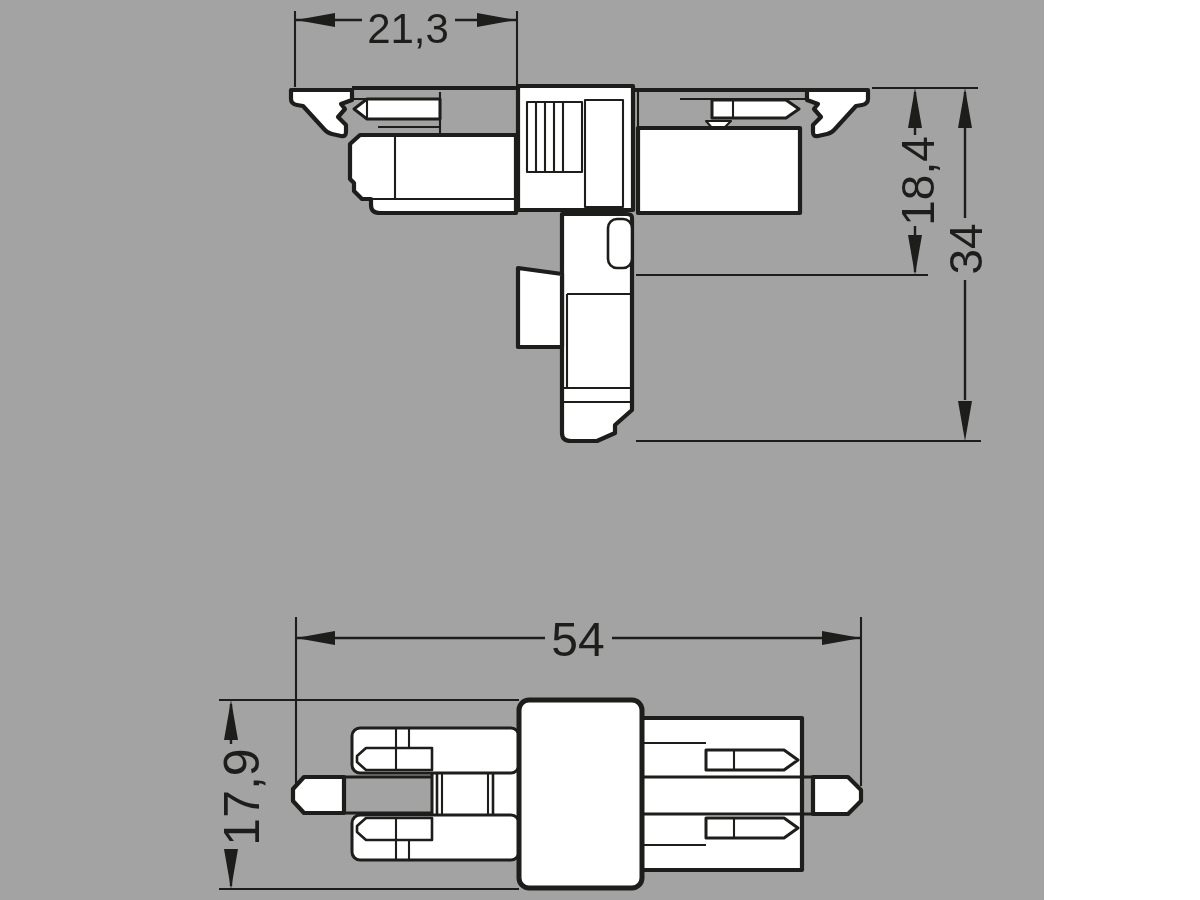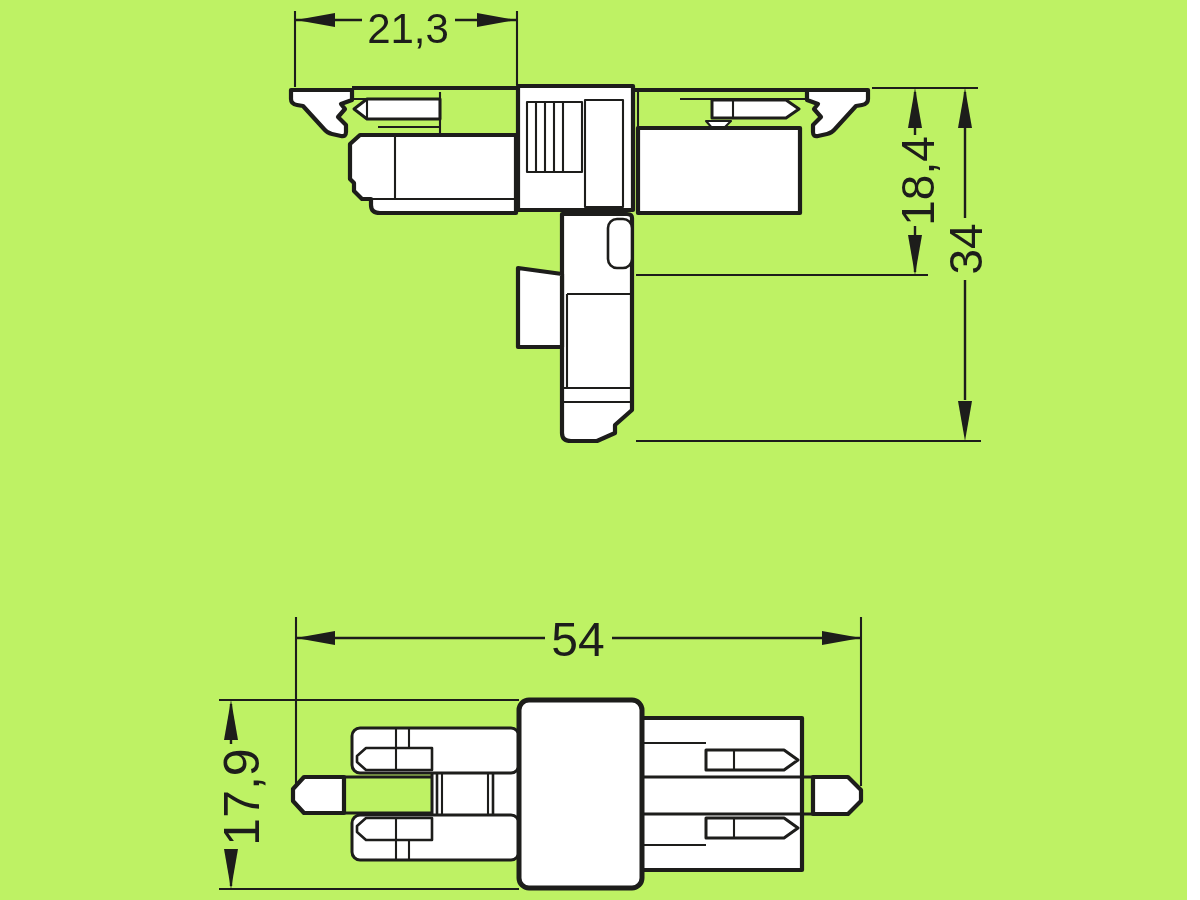--- a/index.html
+++ b/index.html
@@ -1,16 +1,16 @@
 <!DOCTYPE html>
 <html><head>
 <meta charset="utf-8">
 <style>
   html,body{margin:0;padding:0;background:#ffffff;}
-  .page{width:1187px;height:900px;background:#bef264;position:relative;overflow:hidden;}
+  .page{width:1044px;height:900px;background:#a3a3a3;position:relative;overflow:hidden;}
   svg{display:block;}
   
   .ln{stroke:#1d1d1b;fill:none;stroke-linejoin:round;stroke-linecap:butt;}
   .fw{fill:#ffffff;}
   .w5{stroke-width:5;}
   .w4{stroke-width:4.2;}
   .w3{stroke-width:3;}
   .w26{stroke-width:2.6;}
   .w2{stroke-width:2.1;}
   .dim{stroke:#1d1d1b;stroke-width:2.4;fill:none;}

